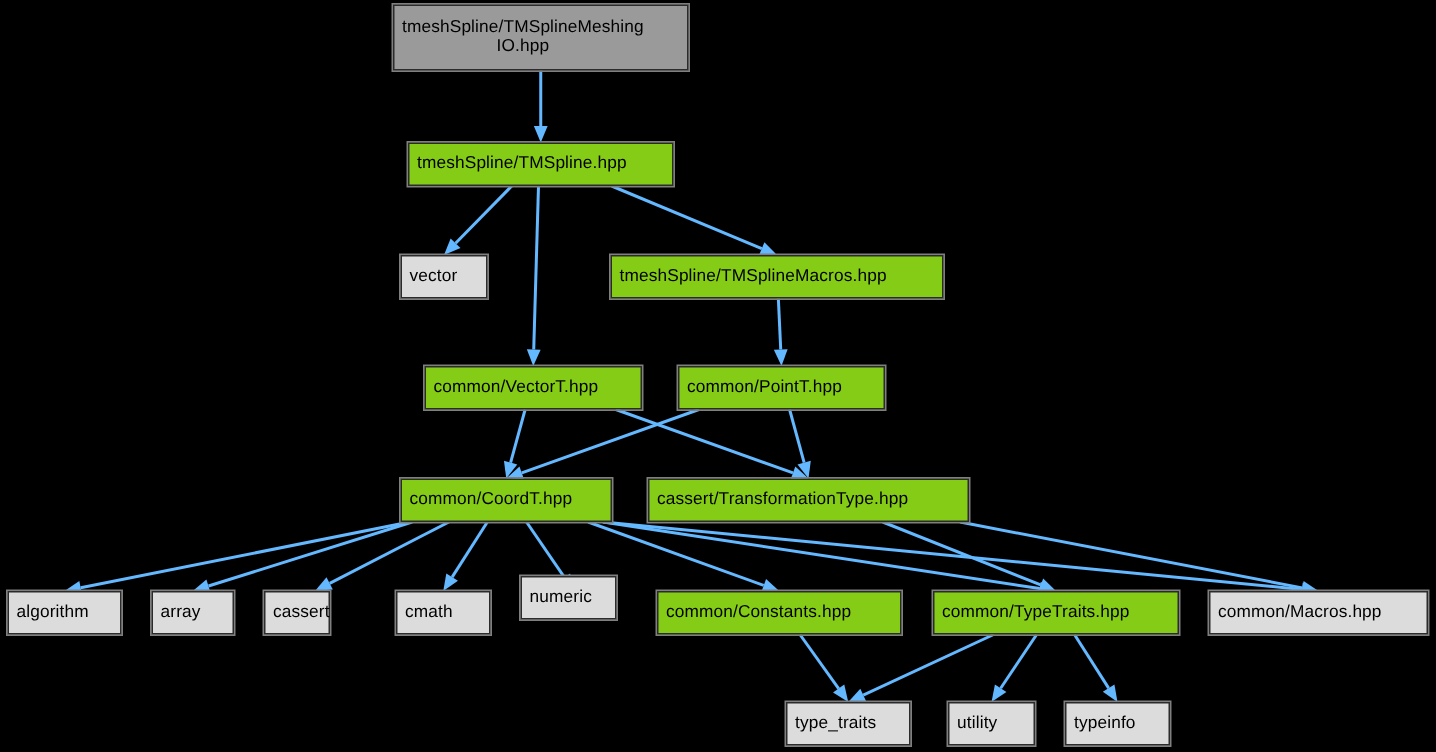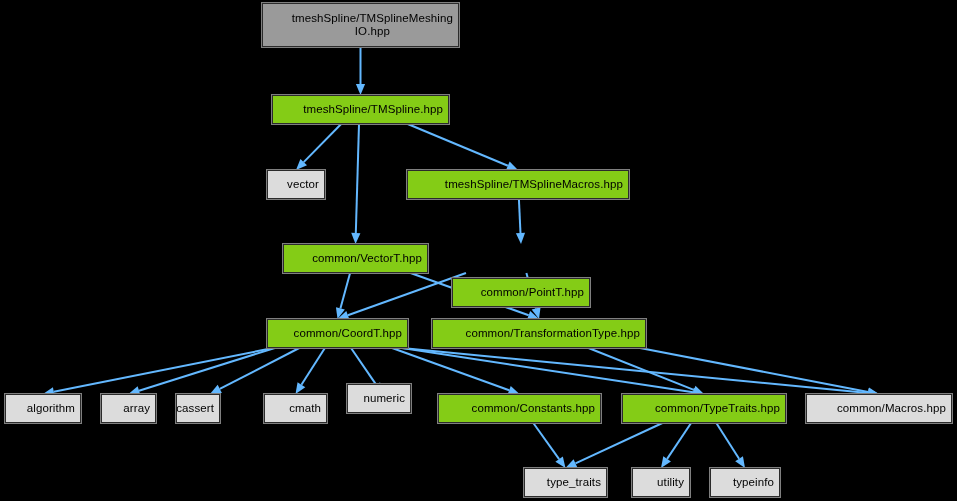--- a/index.html
+++ b/index.html
@@ -2,21 +2,21 @@
 <html><head>
 <meta charset="utf-8">
 <style>
   html,body{margin:0;padding:0;background:#000;}
   body{width:957px;height:501px;overflow:hidden;
        font-family:"Liberation Sans","DejaVu Sans",sans-serif;}
   #graph-root{position:relative;width:957px;height:501px;background:#000;}
   svg#edge-layer{position:absolute;left:0;top:0;width:957px;height:501px;}
   .node{position:absolute;box-sizing:border-box;border:1px solid #2b2b2b;
         outline:1px solid #7f7f7f;display:flex;align-items:center;
-        justify-content:flex-end;text-align:center;color:#000;
+        justify-content:flex-start;text-align:center;color:#000;
         font-size:11.5px;line-height:13px;letter-spacing:0.1px;}
   .node.fill-white{background:#84cc16;}
   .node.fill-grey{background:#dcdcdc;}
   .node.fill-dark{background:#9a9a9a;}
   .node-label{padding:0 5px;white-space:pre-line;}
 </style>
 </head>
 <body>
 
 <div id="graph-root">
@@ -77,28 +77,28 @@
     </div>
     <div class="node fill-grey" style="left: 267px; top: 170px; width: 58px; height: 29px;">
       <span class="node-label">vector</span>
     </div>
     <div class="node fill-white" style="left: 407px; top: 170px; width: 222px; height: 29px;">
       <span class="node-label">tmeshSpline/TMSplineMacros.hpp</span>
     </div>
     <div class="node fill-white" style="left: 283px; top: 244px; width: 145px; height: 29px;">
       <span class="node-label">common/VectorT.hpp</span>
     </div>
-    <div class="node fill-white" style="left: 452px; top: 244px; width: 138px; height: 29px; margin-top: 34px;">
+    <div class="node fill-white" style="left: 452px; top: 244px; width: 138px; height: 29px;">
       <span class="node-label">common/PointT.hpp</span>
     </div>
     <div class="node fill-white" style="left: 267px; top: 319px; width: 141px; height: 29px;">
       <span class="node-label">common/CoordT.hpp</span>
     </div>
     <div class="node fill-white" style="left: 432px; top: 319px; width: 214px; height: 29px;">
-      <span class="node-label">common/TransformationType.hpp</span>
+      <span class="node-label">cassert/TransformationType.hpp</span>
     </div>
     <div class="node fill-grey" style="left: 5px; top: 394px; width: 76px; height: 29px;">
       <span class="node-label">algorithm</span>
     </div>
     <div class="node fill-grey" style="left: 101px; top: 394px; width: 55px; height: 29px;">
       <span class="node-label">array</span>
     </div>
     <div class="node fill-grey" style="left: 176px; top: 394px; width: 44px; height: 29px;">
       <span class="node-label">cassert</span>
     </div>

